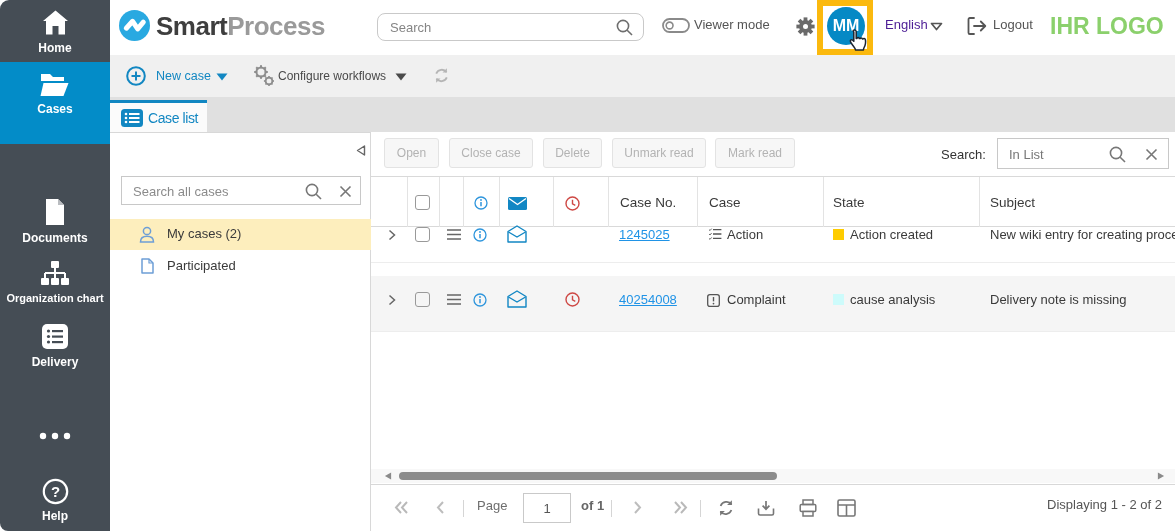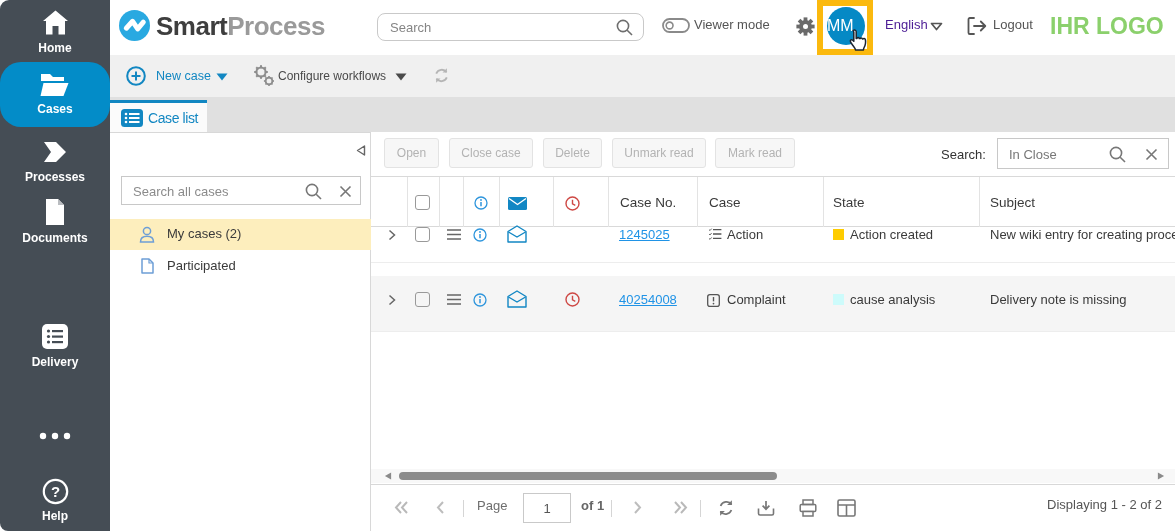--- a/index.html
+++ b/index.html
@@ -6,21 +6,21 @@
   html,body { width:1175px; height:531px; background:#fff; overflow:hidden;
     font-family:"Liberation Sans", sans-serif; }
   .abs { position:absolute; }
   #page { position:relative; width:1175px; height:531px; }
 
   
   #sidebar { left:0; top:0; width:110px; height:531px; background:#454d55;
     border-top-left-radius:9px; border-bottom-left-radius:8px; }
   .side-item { position:absolute; left:0; width:110px; text-align:center; color:#fff; }
   .side-label { font-size:12px; font-weight:bold; color:#fff; }
-  #cases-item { position:absolute; left:0; top:62px; width:110px; height:65px; background:#038cc8;border-radius:21px; }
+  #cases-item { position:absolute; left:0; top:62px; width:110px; height:82px; background:#038cc8; }
 
   
   #topbar { left:110px; top:0; width:1065px; height:55px; background:#fff; }
   #logoText { left:46px; top:11px; font-size:26px; font-weight:bold; letter-spacing:-0.5px; color:#3e3e3e; }
   #logoText span { color:#9a9a9a; }
   #topSearch { left:267px; top:13px; width:267px; height:28px; border:1px solid #c9c9c9; border-radius:8px; background:#fff; }
   #topSearch .ph { position:absolute; left:12px; top:6px; font-size:13px; color:#858585; }
   .toplabel { font-size:13px; color:#555; }
   #ihr { left:940px; top:13px; width:230px; white-space:nowrap; font-size:23px; font-weight:bold; color:#8bd06c; letter-spacing:0px; }
 
@@ -99,21 +99,21 @@
           <rect x="7.6" y="0.4" width="3.8" height="4" transform="rotate(45 9.5 9.5)"></rect>
           <rect x="7.6" y="14.6" width="3.8" height="4" transform="rotate(45 9.5 9.5)"></rect>
           <rect x="0.4" y="7.6" width="4" height="3.8" transform="rotate(45 9.5 9.5)"></rect>
           <rect x="14.6" y="7.6" width="4" height="3.8" transform="rotate(45 9.5 9.5)"></rect>
         </g>
         <circle cx="9.5" cy="9.5" r="2.5" fill="#fff"></circle>
       </g>
     </svg>
 
     <div class="abs" style="left:707px;top:0;width:56px;height:55px;border:6px solid #fbb90e;background:#fff"></div>
-    <div class="abs" style="left:717px;top:7px;width:38px;height:38px;border-radius:50%;background:#0589c5;color:#fff;font-size:16px;font-weight:normal;line-height:38px">MM</div>
+    <div class="abs" style="left:717px;top:7px;width:38px;height:38px;border-radius:50%;background:#0589c5;color:#fff;font-size:16px;font-weight:bold;text-align:center;line-height:38px">MM</div>
     <svg class="abs" style="left:737px;top:29px" width="20" height="22" viewBox="0 0 20 22">
       <path d="M6.2 1.6 C7.4 0.4 9.2 1.1 9.2 2.8 L9.2 9.4 L10 9.4 C10.3 8.3 12 8.3 12.3 9.5 L13.1 9.6 C13.5 8.6 15.1 8.7 15.4 9.9 L16.1 10 C16.5 9.1 18 9.3 18.3 10.4 C18.7 12.1 18.6 14.6 18 16.4 C17.4 18.1 16.5 19 16.4 20.9 L8.5 20.9 C8.3 19.2 7.2 18.3 5.9 16.5 C4.5 14.5 2.6 12.6 3.5 11.4 C4.2 10.5 5.5 10.8 6.3 11.7 L6.8 12.3 L6.8 3.2 Z" fill="#fff" stroke="#1b2430" stroke-width="1.5" stroke-linejoin="round"></path>
     </svg>
     <div class="abs toplabel" style="left:775px;top:17px;color:#4c1d95">English</div>
     <svg class="abs" style="left:820px;top:22px" width="13" height="9" viewBox="0 0 13 9">
       <path d="M1.5 1.5 H11.5 L6.5 7.5 Z" fill="none" stroke="#555" stroke-width="1.7" stroke-linejoin="round"></path>
     </svg>
 
     <svg class="abs" style="left:857px;top:16px" width="20" height="20" viewBox="0 0 20 20">
       <path d="M7 2 H2.8 A1.3 1.3 0 0 0 1.5 3.3 V16.7 A1.3 1.3 0 0 0 2.8 18 H7" fill="none" stroke="#555" stroke-width="1.8" stroke-linecap="round"></path>
@@ -217,21 +217,21 @@
 
   </div>
   <div class="abs" id="main">
     <div class="btn" style="left:13px;width:55px">Open</div>
     <div class="btn" style="left:78px;width:84px">Close case</div>
     <div class="btn" style="left:172px;width:59px">Delete</div>
     <div class="btn" style="left:241px;width:94px">Unmark read</div>
     <div class="btn" style="left:344px;width:80px">Mark read</div>
     <div class="abs" style="left:570px;top:15px;font-size:13px;color:#333">Search:</div>
     <div id="gsearch">
-      <div class="ph">In Close</div>
+      <div class="ph">In List</div>
       <svg style="position:absolute;left:111px;top:7px" width="17" height="17" viewBox="0 0 17 17">
         <circle cx="7" cy="7" r="5.6" fill="none" stroke="#777" stroke-width="1.6"></circle>
         <path d="M11.2 11.2 L16 16" stroke="#777" stroke-width="1.6"></path>
       </svg>
       <svg style="position:absolute;left:147px;top:9px" width="13" height="13" viewBox="0 0 13 13">
         <path d="M1.5 1.5 L11.5 11.5 M11.5 1.5 L1.5 11.5" stroke="#777" stroke-width="1.6"></path>
       </svg>
     </div>
 
     <div id="ghead">
@@ -385,35 +385,39 @@
     </div>
 
     <div id="cases-item">
       <svg style="position:absolute;left:40px;top:9px" width="30" height="28" viewBox="0 0 30 26">
         <path d="M1 2 h9 l3 3 h11 v4 h-23 Z" fill="#fff"></path>
         <path d="M3.5 11 h25 l-5 13 h-23 Z" fill="#fff"></path>
       </svg>
       <div class="side-label" style="position:absolute;left:0;top:40px;width:110px;text-align:center">Cases</div>
     </div>
 
-    <div class="side-item" style="top:139px">
-      <svg width="28" height="26" viewBox="0 0 28 26">
-        <path d="M3 3 H15 L25 13 L15 23 H3 L10 13 Z" fill="#fff"></path>
-      </svg>
-      <div class="side-label" style="margin-top:1px">Processes</div>
-    </div>
 
     <div class="side-item" style="top:198px">
       <svg width="24" height="28" viewBox="0 0 24 28">
         <path d="M3 1 H15 L21 7 V27 H3 Z" fill="#fff"></path>
         <path d="M15 1 L21 7 H15 Z" fill="#b9bcc0"></path>
       </svg>
       <div class="side-label" style="margin-top:1px">Documents</div>
     </div>
 
+    <div class="side-item" style="top:260px">
+      <svg width="30" height="28" viewBox="0 0 30 28">
+        <rect x="11" y="1" width="8" height="7" rx="1" fill="#fff"></rect>
+        <path d="M15 8 V13 M5 13 V18 M15 13 V18 M25 13 V18 M5 13 H25" stroke="#fff" stroke-width="2" fill="none"></path>
+        <rect x="1" y="18" width="8" height="7" rx="1" fill="#fff"></rect>
+        <rect x="11" y="18" width="8" height="7" rx="1" fill="#fff"></rect>
+        <rect x="21" y="18" width="8" height="7" rx="1" fill="#fff"></rect>
+      </svg>
+      <div class="side-label" style="margin-top:0;font-size:11px">Organization chart</div>
+    </div>
 
     <div class="side-item" style="top:323px">
       <svg width="28" height="27" viewBox="0 0 28 27">
         <rect x="1" y="1" width="26" height="25" rx="5" fill="#fff"></rect>
         <circle cx="7.5" cy="8" r="1.6" fill="#454d55"></circle>
           <circle cx="7.5" cy="13.5" r="1.6" fill="#454d55"></circle>
           <circle cx="7.5" cy="19" r="1.6" fill="#454d55"></circle>
         <rect x="11" y="7" width="11" height="2.2" fill="#454d55"></rect>
           <rect x="11" y="12.5" width="11" height="2.2" fill="#454d55"></rect>
           <rect x="11" y="18" width="11" height="2.2" fill="#454d55"></rect>

